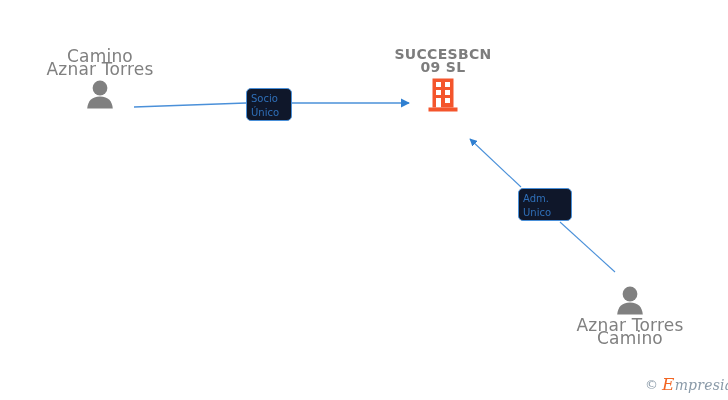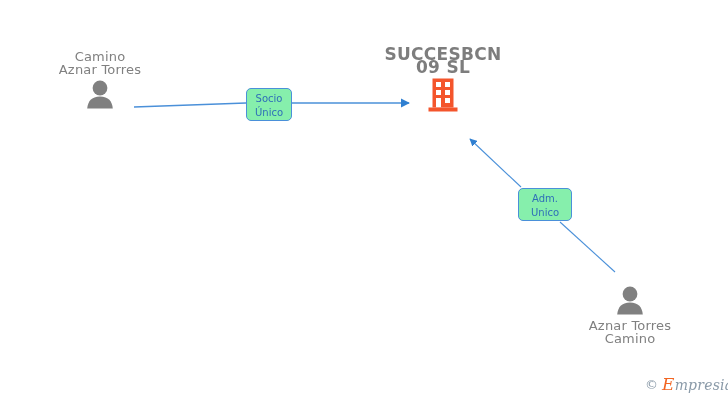--- a/index.html
+++ b/index.html
@@ -20,55 +20,54 @@
     left: 0; top: 0;
     width: 728px;
     height: 400px;
   }
   .node {
     position: absolute;
     text-align: center;
   }
   .node-label {
     color: #808080;
-    font-size: 13px;
+    font-size: 17px;
     line-height: 13px;
     white-space: pre-line;
     letter-spacing: 0.2px;
   }
   .node-label.company {
     font-weight: bold;
     color: #7d7d7d;
-    font-size: 17px;
+    font-size: 14px;
     letter-spacing: 0.3px;
   }
   .person-node {
     width: 130px;
   }
   .person-icon {
     display: block;
     margin: 3px auto 0 auto;
   }
   .company-node {
     width: 130px;
   }
   .company-icon {
     display: block;
     margin: 4px auto 0 auto;
   }
   .edge-label {
     position: absolute;
     box-sizing: border-box;
-    background: #86efac;
+    background: #0f172a;
     border: 1px solid #4a90d9;
     border-radius: 5px;
     color: #2f6fb8;
     font-size: 10px;
     line-height: 14px;
-    text-align: center;
     padding: 3px 4px 4px 4px;
     white-space: pre-line;
     box-shadow: 0 0 0 0 rgba(0,0,0,0);
   }
   .watermark {
     position: absolute;
     left: 645px;
     top: 377px;
     display: flex;
     align-items: center;

